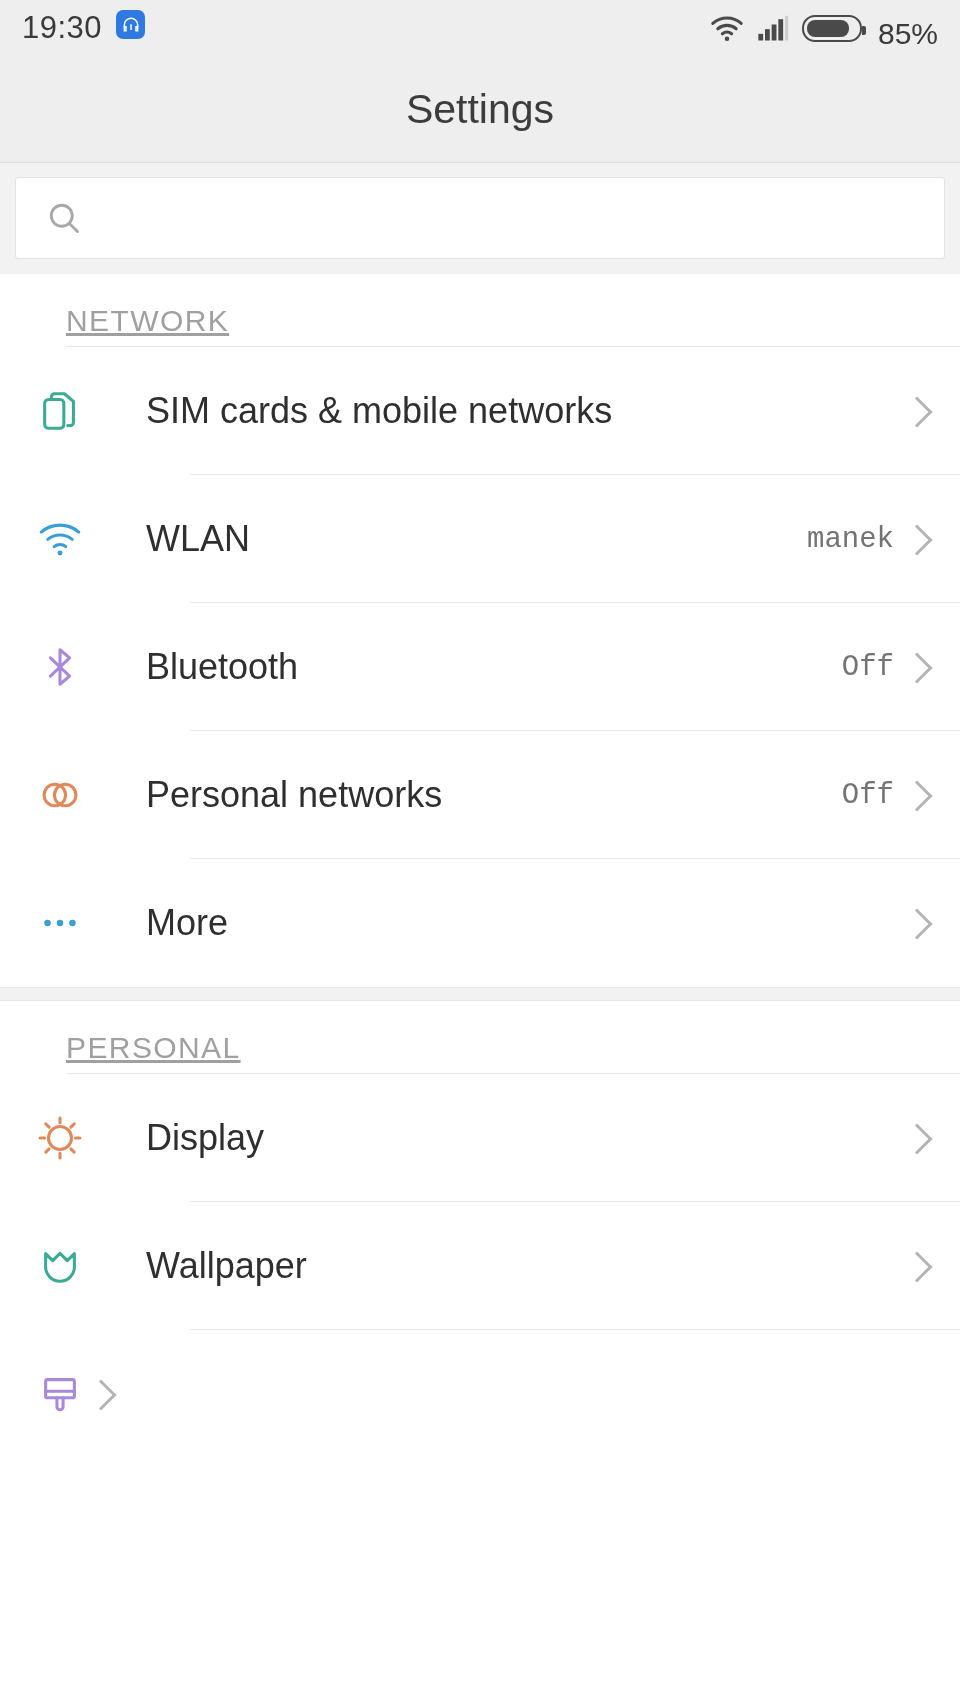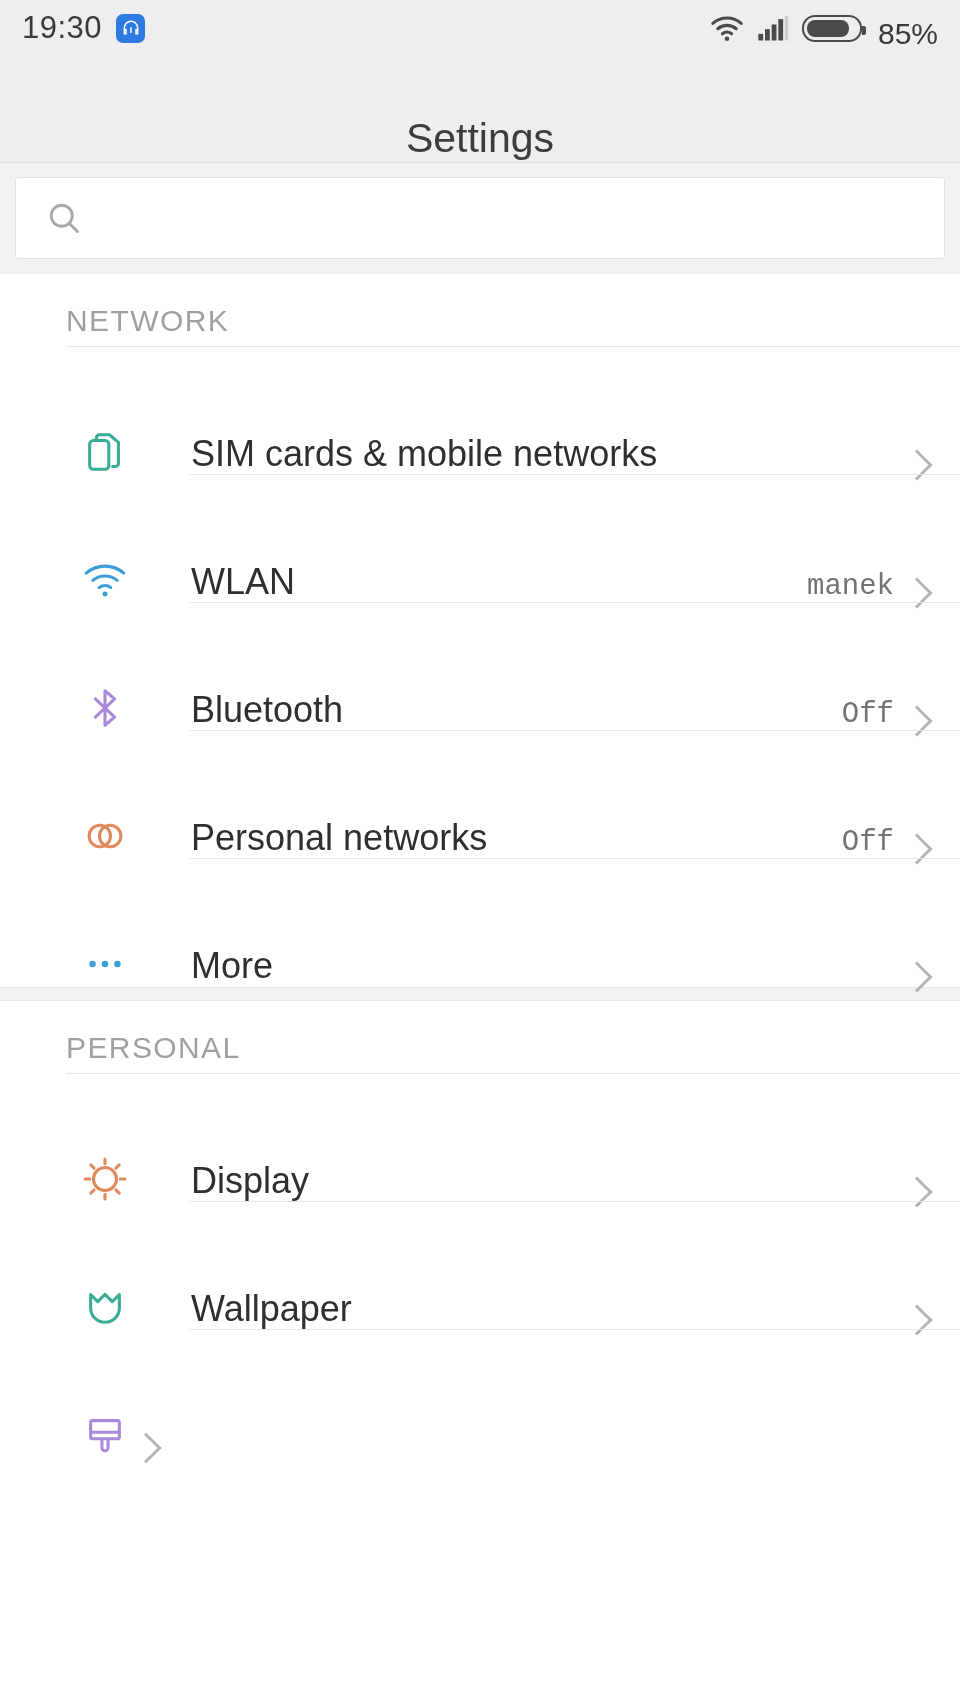--- a/index.html
+++ b/index.html
@@ -11,42 +11,42 @@
     -webkit-font-smoothing:antialiased;
   }
 
   
   .statusbar {
     height:56px; width:100%;
     background:#eeeeee;
     display:flex; align-items:center;
     padding:0 22px;
   }
-  .sb-left { display:flex; align-items:center; gap:14px; }
+  .sb-left { display:flex; gap:14px; }
   .sb-clock { font-size:31px; color:#3a3a3a; letter-spacing:.5px; }
   .sb-badge {
     width:29px; height:29px; border-radius:7px;
     background:#2e7ae0; display:flex; align-items:center; justify-content:center;
   }
   .sb-right { margin-left:auto; display:flex; align-items:center; gap:13px; }
   .sb-battery {
     width:60px; height:27px; border:2.5px solid #4a4a4a; border-radius:13px;
     position:relative; display:flex; align-items:center; padding:3px;
   }
   .sb-battery::after{
     content:""; position:absolute; right:-6px; top:9px;
     width:4px; height:9px; background:#4a4a4a; border-radius:0 2px 2px 0;
   }
   .sb-battery-fill { height:100%; background:#4a4a4a; border-radius:8px; }
   .sb-pct { font-size:30px; color:#3a3a3a; margin-left:3px;margin-top:12px; }
 
   
   .titlebar {
     height:107px; background:#eeeeee;
-    display:flex; align-items:flex-end; justify-content:center;
+    display:flex; align-items:center; justify-content:center;
     border-bottom:1px solid #dcdcdc;
   }
   .title { font-size:41px; color:#3c3c3c; font-weight:400; }
 
   
   .searchwrap { background:#f2f2f2; padding:14px 15px 15px 15px; }
   .searchbar {
     height:82px; background:#ffffff;
     border:1px solid #e2e2e2; border-radius:3px;
     display:flex; align-items:center; padding:0 30px;
@@ -58,26 +58,26 @@
   }
   .search-input::placeholder { color:#b9b9b9; }
 
   
   .section { background:#ffffff; }
   .section-gap { height:14px; background:#f2f2f2; border-top:1px solid #e8e8e8; border-bottom:1px solid #e8e8e8; }
   .section-header {
     height:72px; display:flex; align-items:flex-end;
     padding:0 0 8px 66px;
   }
-  .section-header span { font-size:30px; color:#a0a0a0; letter-spacing:1.4px; }
+  .section-header span { font-size:30px; color:#a0a0a0; letter-spacing:1.4px;text-decoration:underline; }
   .section-rule { height:1px; background:#e6e6e6; margin-left:66px; }
 
   .row {
-    height:128px; display:flex; align-items:flex-end; position:relative;
-    padding-left:77px; padding-right:34px;
+    height:128px; display:flex; align-items:center; position:relative;
+    padding-left:32px; padding-right:34px;
   }
   .row-icon {
     width:56px; min-width:56px; display:flex; align-items:center; justify-content:center;
   }
   .row-label {
     font-size:36px; color:#2f2f2f; margin-left:58px; flex:1; white-space:nowrap;
   }
   .row-value { font-size:29px; color:#737373; margin-right:10px; white-space:nowrap;font-family:Liberation Mono, monospace; }
   .row-sep {
     position:absolute; left:190px; right:0; bottom:0; height:1px; background:#e8e8e8;

